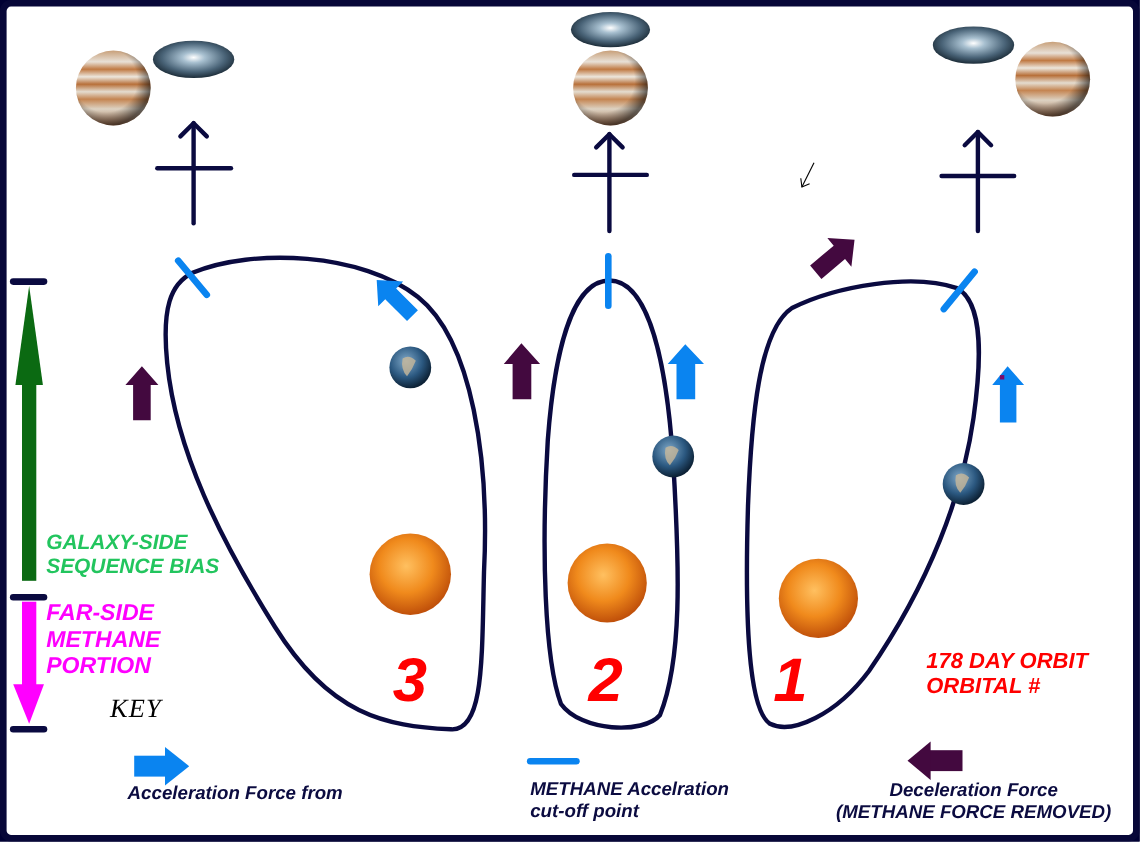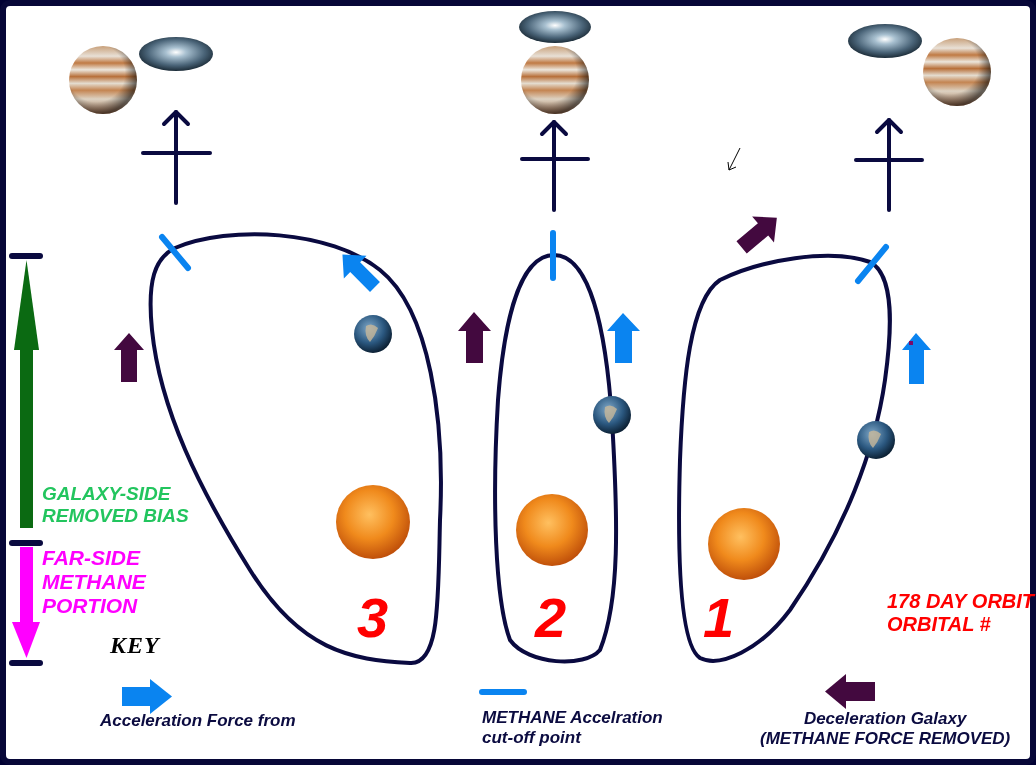--- a/index.html
+++ b/index.html
@@ -3,28 +3,28 @@
 <meta charset="utf-8">
 <style>
   html, body { margin: 0; padding: 0; background: #000033; }
   body { width: 1036px; height: 765px; position: relative; overflow: hidden; font-family: "Liberation Sans", sans-serif; }
   .frame { position: absolute; left: 0; top: 0; width: 1036px; height: 765px; box-sizing: border-box;
            border: 6px solid #070738; border-radius: 10px; background: #ffffff; }
   svg.diagram { position: absolute; left: 0; top: 0; }
   .lbl { position: absolute; font-style: italic; font-weight: bold; line-height: 1.15; white-space: nowrap; }
   .galaxy-lbl { left: 42px; top: 483px; color: #22c55e; font-size: 19px; }
   .far-lbl { left: 42px; top: 546px; color: #ff00ff; font-size: 21px; }
-  .key-lbl { left: 110px; top: 632px; font-family: "Liberation Serif", serif; font-size: 24px; color: #000; font-weight: 700; letter-spacing: 1px; text-align: center; }
+  .key-lbl { left: 100px; top: 632px; font-family: "Liberation Serif", serif; font-size: 24px; color: #000; font-weight: 400; letter-spacing: 1px; text-align: center; }
   .seq-num { position: absolute; color: #ff0000; font-style: italic; font-weight: 900; font-size: 56px; line-height: 1; }
   .seq-3 { left: 357px; top: 590px; }
   .seq-2 { left: 535px; top: 590px; }
   .seq-1 { left: 703px; top: 590px; }
-  .seq-title { left: 842px; top: 590px; color: #ff0000; font-size: 20px; margin-left: 45px; }
+  .seq-title { left: 842px; top: 590px; color: #ff0000; font-size: 20px; }
   .key-text { color: #0b0b40; font-size: 17px; }
-  .key-acc { left: 100px; top: 711px; }
+  .key-acc { left: 116px; top: 711px; }
   .key-meth { left: 482px; top: 708px; }
   .key-dec { left: 760px; top: 709px; text-align: center; }
 </style>
 </head>
 <body>
 
 <div class="frame"></div>
 
 <svg class="diagram" width="1036" height="765" viewBox="0 0 1036 765">
   <defs>
@@ -177,21 +177,21 @@
   </g>
   <line x1="482" y1="692" x2="524" y2="692" stroke="#0a84f0" stroke-width="6" stroke-linecap="round"></line>
   <g>
     <rect x="844" y="682" width="31" height="19" fill="#43093f"></rect>
     <polygon points="846,674 825,691.5 846,709" fill="#43093f"></polygon>
   </g>
 </svg>
 
 <div class="lbl galaxy-lbl">
   <div>GALAXY-SIDE</div>
-  <div>REMOVED BIAS</div>
+  <div>SEQUENCE BIAS</div>
 </div>
 <div class="lbl far-lbl">
   <div>FAR-SIDE</div>
   <div>METHANE</div>
   <div>PORTION</div>
 </div>
 
 <div class="seq-num seq-3">3</div>
 <div class="seq-num seq-2">2</div>
 <div class="seq-num seq-1">1</div>
@@ -204,15 +204,15 @@
 <div class="lbl key-lbl">KEY</div>
 
 <div class="lbl key-text key-acc">
   <div>Acceleration Force from</div>
 </div>
 <div class="lbl key-text key-meth">
   <div>METHANE Accelration</div>
   <div>cut-off point</div>
 </div>
 <div class="lbl key-text key-dec">
-  <div>Deceleration Galaxy</div>
+  <div>Deceleration Force</div>
   <div>(METHANE FORCE REMOVED)</div>
 </div>
 
 </body></html>

